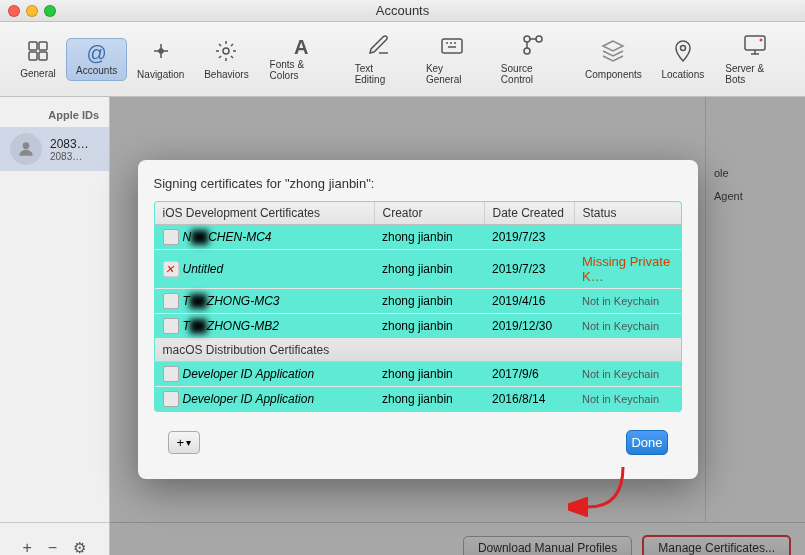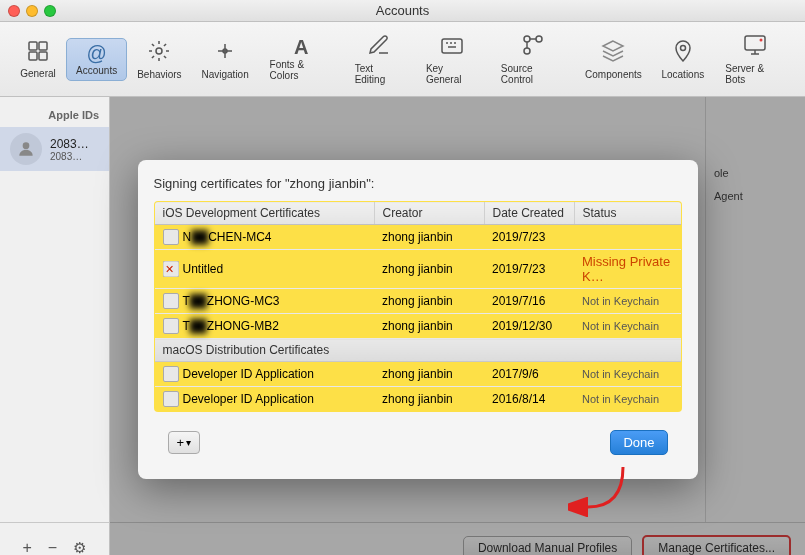--- a/index.html
+++ b/index.html
@@ -161,21 +161,21 @@
       font-weight: 500;
       color: #333;
       margin-bottom: 10px;
     }
 
     
     .cert-table {
       width: 100%;
       border-collapse: collapse;
       border: 1px solid #c0c0c0;
-      background: #fde047;
+      background: #5eead4;
       border-radius: 4px;
       overflow: hidden;
       font-size: 12px;
     }
     .cert-table thead th {
       background: linear-gradient(to bottom, #f0f0f0, #e4e4e4);
       border-bottom: 1px solid #c0c0c0;
       padding: 4px 8px;
       text-align: left;
       font-weight: 500;
@@ -196,20 +196,21 @@
     }
     .cert-table tbody tr:not(.section-header) td {
       padding: 4px 8px;
       border-bottom: 1px solid #e8e8e8;
       vertical-align: middle;
     }
     .cert-name {
       display: flex;
       align-items: center;
       gap: 4px;
+      font-style: italic;
     }
     .cert-icon {
       width: 16px;
       height: 16px;
       flex-shrink: 0;
       display: flex;
       align-items: center;
       justify-content: center;
     }
     .cert-icon-normal {
@@ -245,21 +246,21 @@
       border-radius: 4px;
       padding: 3px 8px;
       cursor: pointer;
       font-size: 13px;
     }
     .done-btn {
       background: linear-gradient(to bottom, #4a9cf5, #2680d8);
       border: 1px solid #1a70c0;
       border-radius: 5px;
       color: #fff;
-      padding: 4px 12px;
+      padding: 4px 4px;
       font-size: 13px;
       cursor: pointer;
       font-weight: 500;
     }
 
     
     .page-bottom {
       position: absolute;
       bottom: 0;
       left: 110px;
@@ -352,35 +353,35 @@
     </span>
     <span class="toolbar-label">General</span>
   </div>
   <div class="toolbar-item active">
     <span class="toolbar-icon" style="font-size:20px; color:#3a6ea5;">@</span>
     <span class="toolbar-label">Accounts</span>
   </div>
   <div class="toolbar-item">
     <span class="toolbar-icon">
       <svg width="24" height="24" viewBox="0 0 24 24" fill="none" stroke="#555" stroke-width="1.5">
-        <circle cx="12" cy="12" r="3"></circle>
-        <path d="M12 2v3M12 19v3M2 12h3M19 12h3M4.93 4.93l2.12 2.12M16.95 16.95l2.12 2.12M4.93 19.07l2.12-2.12M16.95 7.05l2.12-2.12"></path>
-      </svg>
-    </span>
-    <span class="toolbar-label">Behaviors</span>
-  </div>
-  <div class="toolbar-item">
-    <span class="toolbar-icon">
-      <svg width="24" height="24" viewBox="0 0 24 24" fill="none" stroke="#555" stroke-width="1.5">
         <line x1="12" y1="5" x2="12" y2="19"></line>
         <line x1="5" y1="12" x2="19" y2="12"></line>
         <circle cx="12" cy="12" r="2"></circle>
       </svg>
     </span>
     <span class="toolbar-label">Navigation</span>
+  </div>
+  <div class="toolbar-item">
+    <span class="toolbar-icon">
+      <svg width="24" height="24" viewBox="0 0 24 24" fill="none" stroke="#555" stroke-width="1.5">
+        <circle cx="12" cy="12" r="3"></circle>
+        <path d="M12 2v3M12 19v3M2 12h3M19 12h3M4.93 4.93l2.12 2.12M16.95 16.95l2.12 2.12M4.93 19.07l2.12-2.12M16.95 7.05l2.12-2.12"></path>
+      </svg>
+    </span>
+    <span class="toolbar-label">Behaviors</span>
   </div>
   <div class="toolbar-item">
     <span class="toolbar-icon" style="font-size:20px; font-weight:bold; color:#555;">A</span>
     <span class="toolbar-label">Fonts &amp; Colors</span>
   </div>
   <div class="toolbar-item">
     <span class="toolbar-icon">
       <svg width="24" height="24" viewBox="0 0 24 24" fill="none" stroke="#555" stroke-width="1.5">
         <path d="M12 20h9"></path>
         <path d="M16.5 3.5a2.121 2.121 0 013 3L7 19l-4 1 1-4L16.5 3.5z"></path>
@@ -508,21 +509,21 @@
             </tr>
 
             <tr>
               <td>
                 <div class="cert-name">
                   <div class="cert-icon cert-icon-normal" style="background:#e8e8e8; border:1px solid #aaa; width:16px; height:16px; border-radius:2px;"></div>
                   <span>T<span class="blurred">██</span>ZHONG-MC3</span>
                 </div>
               </td>
               <td>zhong jianbin</td>
-              <td>2019/7/16</td>
+              <td>2019/4/16</td>
               <td class="status-notkey">Not in Keychain</td>
             </tr>
 
             <tr>
               <td>
                 <div class="cert-name">
                   <div class="cert-icon cert-icon-normal" style="background:#e8e8e8; border:1px solid #aaa; width:16px; height:16px; border-radius:2px;"></div>
                   <span>T<span class="blurred">██</span>ZHONG-MB2</span>
                 </div>
               </td>

